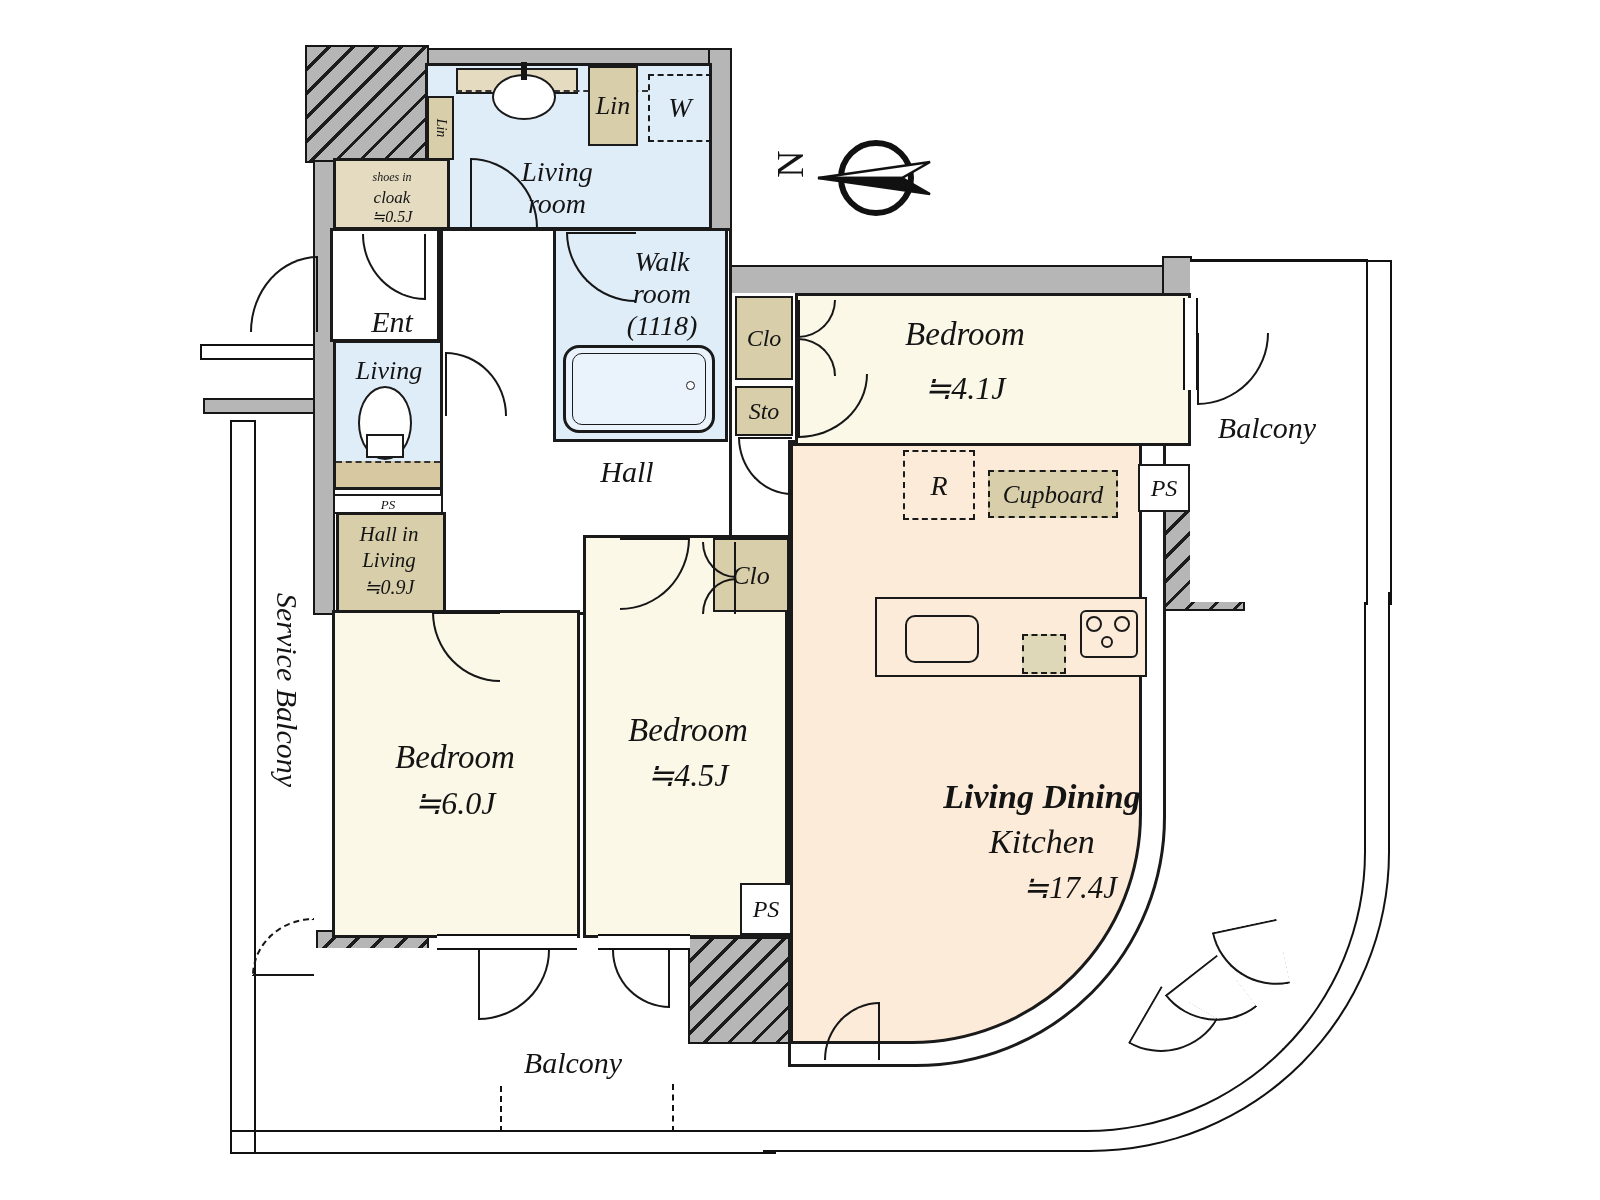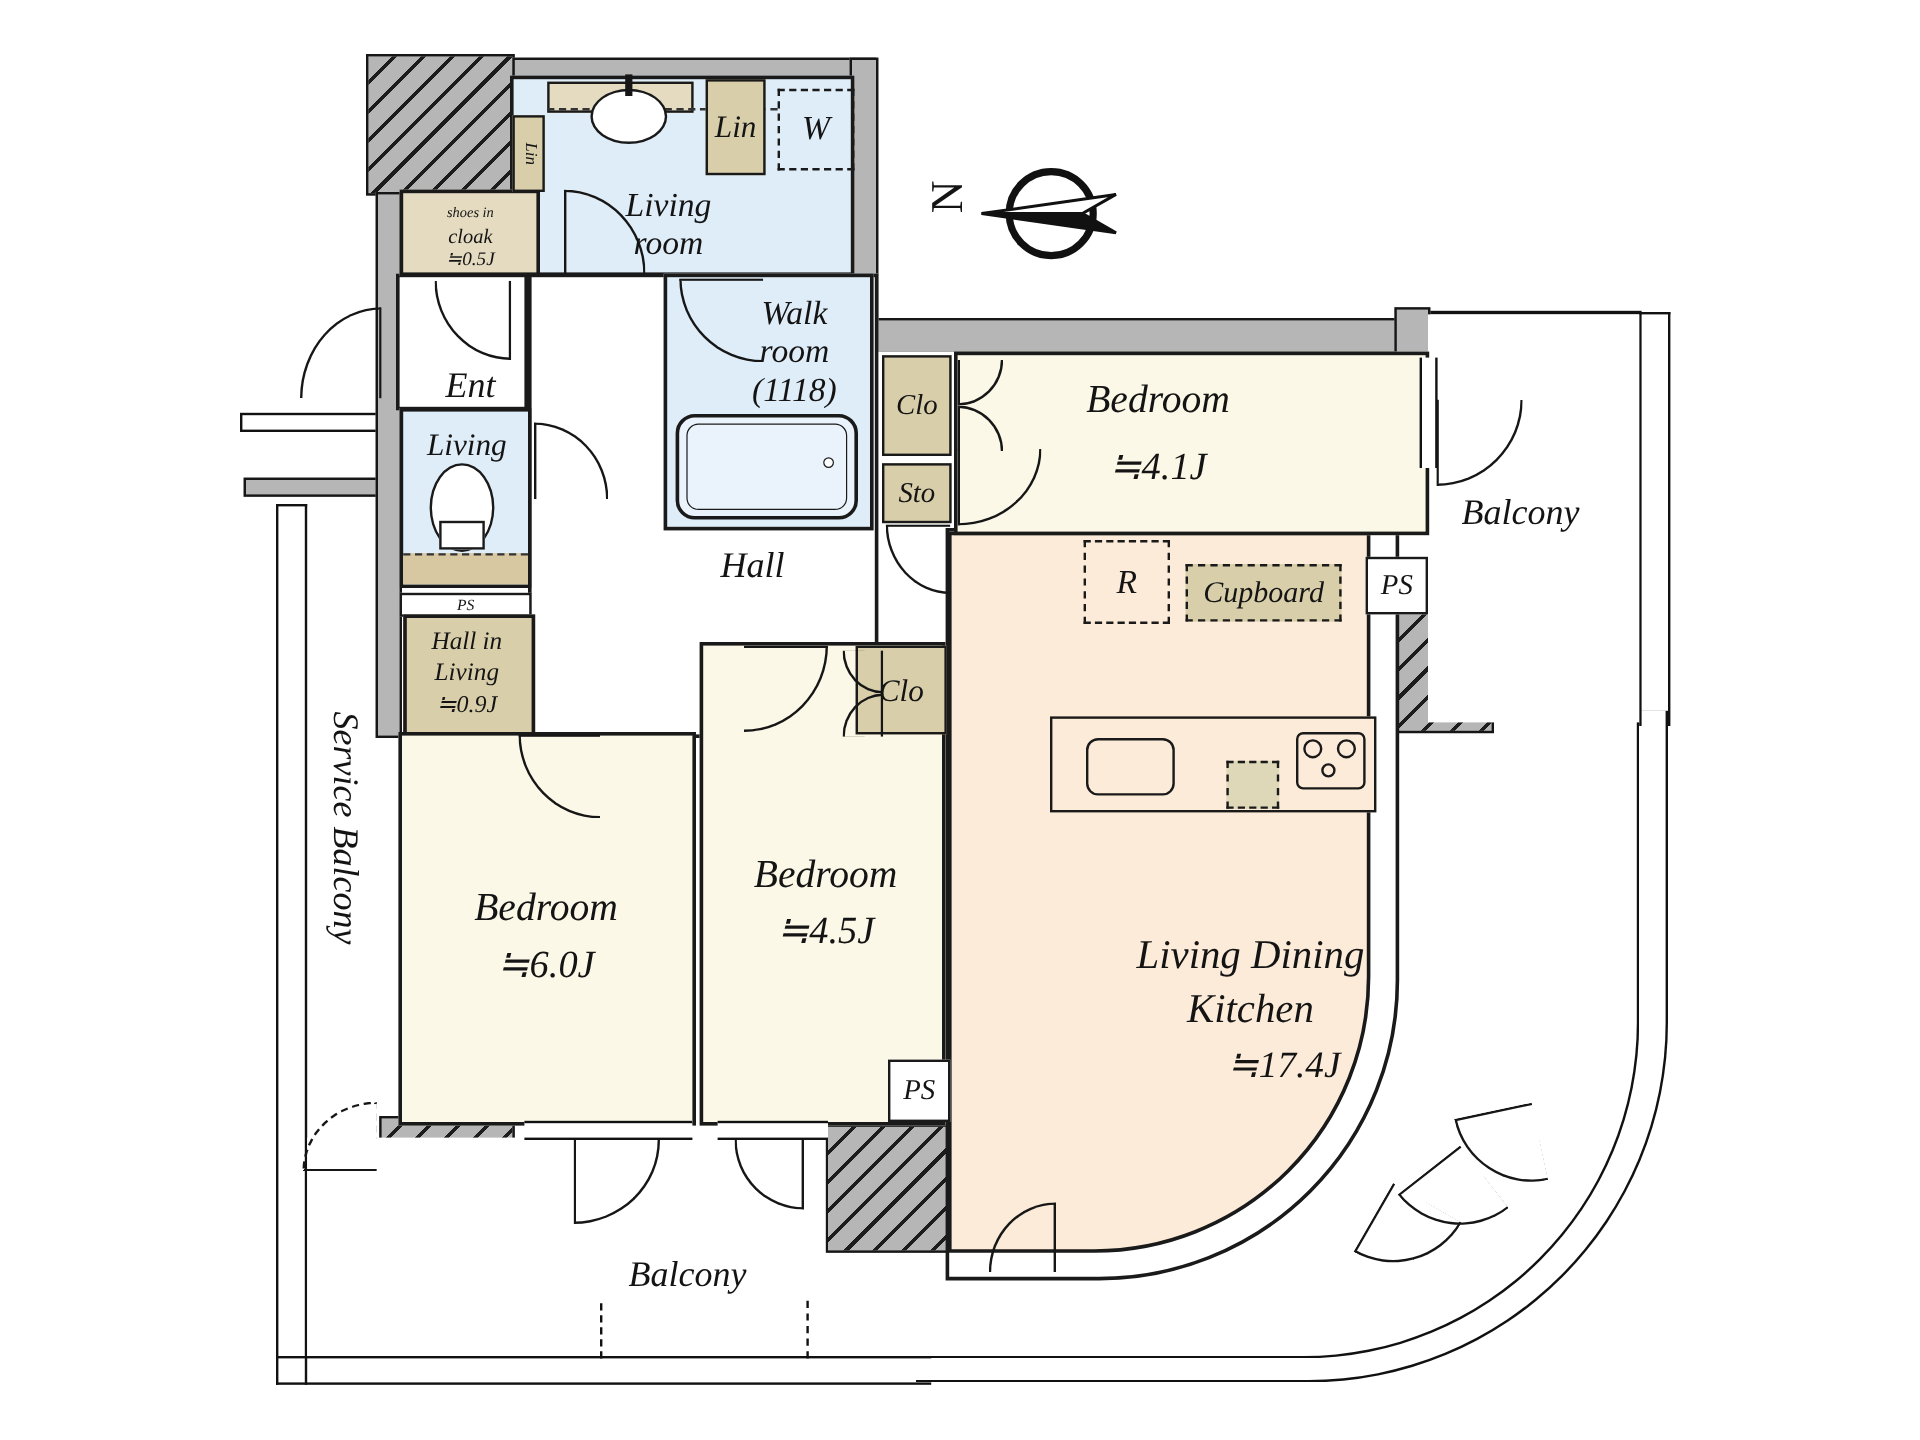--- a/index.html
+++ b/index.html
@@ -152,21 +152,21 @@
   <div class="lbl" style="left:751px;top:576px;font-size:26px;">Clo</div>
   <div class="lbl" style="left:965px;top:334px;font-size:33px;">Bedroom</div>
   <div class="lbl" style="left:965px;top:388px;font-size:32px;">≒4.1J</div>
   <div class="lbl" style="left:939px;top:486px;font-size:28px;">R</div>
   <div class="lbl" style="left:1053px;top:494px;font-size:25px;text-align:center;">Cupboard</div>
   <div class="lbl" style="left:1164px;top:488px;font-size:24px;">PS</div>
   <div class="lbl" style="left:455px;top:757px;font-size:33px;">Bedroom</div>
   <div class="lbl" style="left:455px;top:803px;font-size:32px;">≒6.0J</div>
   <div class="lbl" style="left:688px;top:730px;font-size:33px;">Bedroom</div>
   <div class="lbl" style="left:688px;top:775px;font-size:32px;">≒4.5J</div>
-  <div class="lbl" style="left:1042px;top:797px;font-size:34px;">Living Dining</div>
+  <div class="lbl" style="left:1042px;top:797px;font-size:34px;font-weight:bold;">Living Dining</div>
   <div class="lbl" style="left:1042px;top:842px;font-size:34px;">Kitchen</div>
   <div class="lbl" style="left:1070px;top:887px;font-size:31px;">≒17.4J</div>
   <div class="lbl" style="left:766px;top:909px;font-size:24px;">PS</div>
   <div class="lbl" style="left:1267px;top:428px;font-size:30px;">Balcony</div>
   <div class="lbl" style="left:573px;top:1063px;font-size:30px;">Balcony</div>
   <div class="lbl vert" style="left:287px;top:690px;font-size:30px;">Service Balcony</div>
 
 </div>
 
 </body></html>

